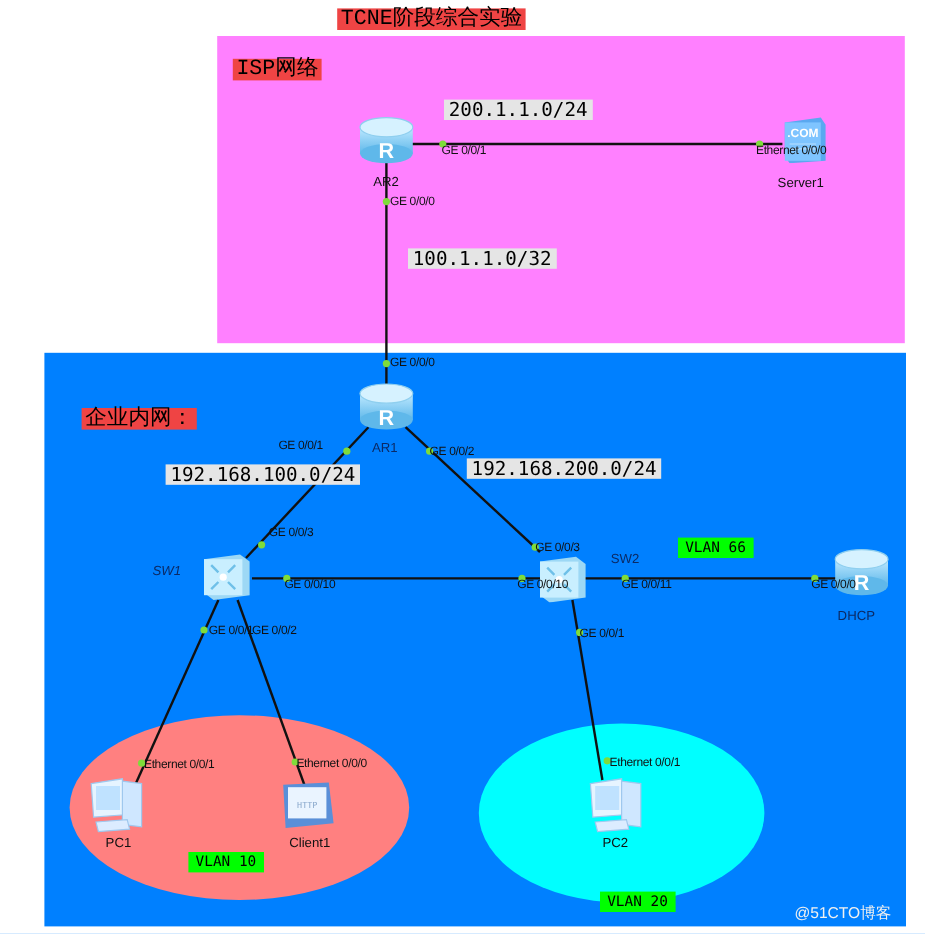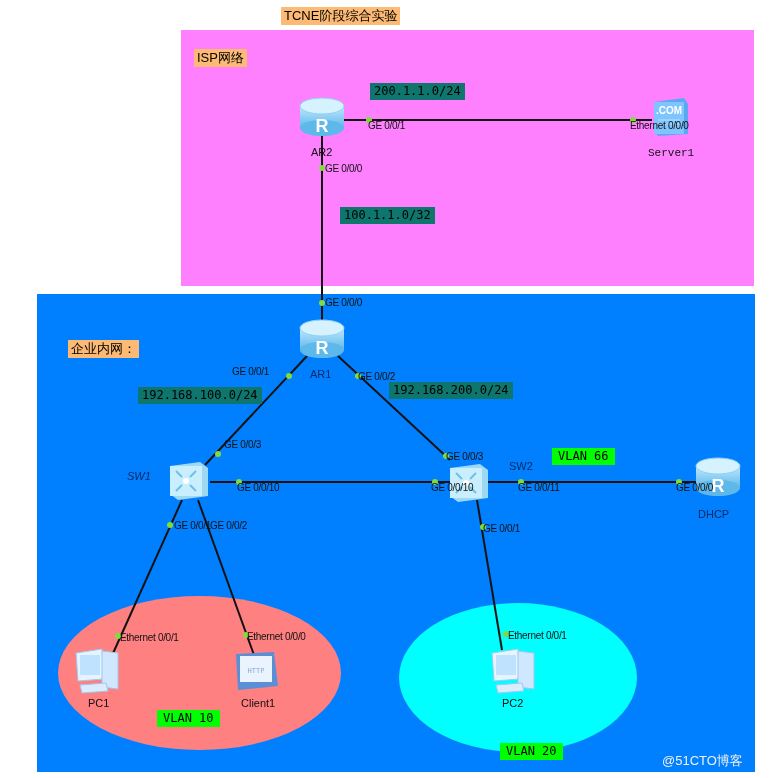--- a/index.html
+++ b/index.html
@@ -2,22 +2,22 @@
 <html><head>
 <meta charset="utf-8">
 <style>
   html, body { margin:0; padding:0; background:#ffffff; }
   body { width:771px; height:778px; position:relative; overflow:hidden; font-family:"Liberation Sans", sans-serif; }
   .abs { position:absolute; }
   .zone-isp { left:181px; top:30px; width:573px; height:256px; background:#ff80ff; }
   .zone-ent { left:37px; top:294px; width:718px; height:478px; background:#0080ff; }
   .ellipse-v10 { left:58px; top:596px; width:283px; height:154px; border-radius:50%; background:#ff8080; }
   .ellipse-v20 { left:399px; top:603px; width:238px; height:149px; border-radius:50%; background:#00ffff; }
-  .title-label { background:#fdba74; color:#000; font-family:Liberation Sans, sans-serif; font-size:13px; padding:1px 3px; line-height:16px; }
-  .net-label { background:#0f766e; color:#000; font-family:"DejaVu Sans Mono", monospace; font-size:12px; padding:1px 4px; line-height:15px; }
+  .title-label { background:#ef4444; color:#000; font-family:Liberation Mono, monospace; font-size:18px; padding:1px 3px; line-height:16px; }
+  .net-label { background:#e5e5e5; color:#000; font-family:"DejaVu Sans Mono", monospace; font-size:16px; padding:1px 4px; line-height:15px; }
   .vlan-label { background:#00ff00; color:#000; font-family:"DejaVu Sans Mono", monospace; font-size:12px; padding:1px 6px; line-height:15px; }
   .port { font-size:10px; color:#111; letter-spacing:-0.3px; white-space:nowrap; }
   .dev-name { font-size:11px; color:#111; white-space:nowrap; }
   .dev-name.dark { color:#0a2a66; }
   .dot { width:6px; height:6px; border-radius:50%; background:#7fdc3a; }
   svg.links { position:absolute; left:0; top:0; }
   .watermark { font-size:13px; color:#f0f0f0; white-space:nowrap; }
 </style>
 </head>
 <body>
@@ -40,21 +40,21 @@
 </svg>
 
 <div class="abs title-label" style="left:281px; top:7px;">TCNE阶段综合实验</div>
 <div class="abs title-label" style="left:194px; top:49px;">ISP网络</div>
 <div class="abs title-label" style="left:68px; top:340px;">企业内网：</div>
 
 <div class="abs net-label" style="left:370px; top:83px;">200.1.1.0/24</div>
 <div class="abs net-label" style="left:340px; top:207px;">100.1.1.0/32</div>
 <div class="abs net-label" style="left:138px; top:387px;">192.168.100.0/24</div>
 <div class="abs net-label" style="left:389px; top:382px;">192.168.200.0/24</div>
-<div class="abs vlan-label" style="left:552px; top:448px;">VLAN 66</div>
+<div class="abs vlan-label" style="left:565px; top:448px;">VLAN 66</div>
 <div class="abs vlan-label" style="left:157px; top:710px;">VLAN 10</div>
 <div class="abs vlan-label" style="left:500px; top:743px;">VLAN 20</div>
 
 <div class="abs" style="left:298px; top:96px;">
   <svg width="48" height="42">
     <defs>
       <linearGradient id="rg" x1="0" y1="0" x2="0" y2="1">
         <stop offset="0" stop-color="#bfe9ff"></stop>
           <stop offset="1" stop-color="#5fb8ea"></stop>
       </linearGradient>
@@ -69,21 +69,21 @@
 
 <div class="abs" style="left:650px; top:96px;">
   <svg width="40" height="40">
     <polygon points="4,6 34,2 38,8 38,38 8,40 4,34" fill="#5aa8f0"></polygon>
     <rect x="4" y="6" width="30" height="32" fill="#7ec4ff"></rect>
     <text x="19" y="18" text-anchor="middle" font-size="10" font-weight="bold" font-family="Liberation Sans, sans-serif" fill="#ffffff">.COM</text>
     <line x1="8" y1="24" x2="30" y2="24" stroke="#b9e0ff"></line>
     <line x1="8" y1="28" x2="30" y2="28" stroke="#b9e0ff"></line>
   </svg>
 </div>
-<div class="abs dev-name" style="left:648px; top:147px;font-family:Liberation Mono, monospace;">Server1</div>
+<div class="abs dev-name" style="left:648px; top:147px;">Server1</div>
 
 <div class="abs" style="left:298px; top:318px;">
   <svg width="48" height="42">
     <rect x="2" y="10" width="44" height="22" fill="url(#rg)"></rect>
     <ellipse cx="24" cy="32" rx="22" ry="8" fill="#5fb8ea"></ellipse>
     <ellipse cx="24" cy="10" rx="22" ry="8" fill="#d6f2ff" stroke="#8fcfef"></ellipse>
     <text x="24" y="36" text-anchor="middle" font-size="18" font-family="Liberation Sans, sans-serif" font-weight="bold" fill="#ffffff">R</text>
   </svg>
 </div>
 <div class="abs dev-name dark" style="left:310px; top:368px;">AR1</div>

